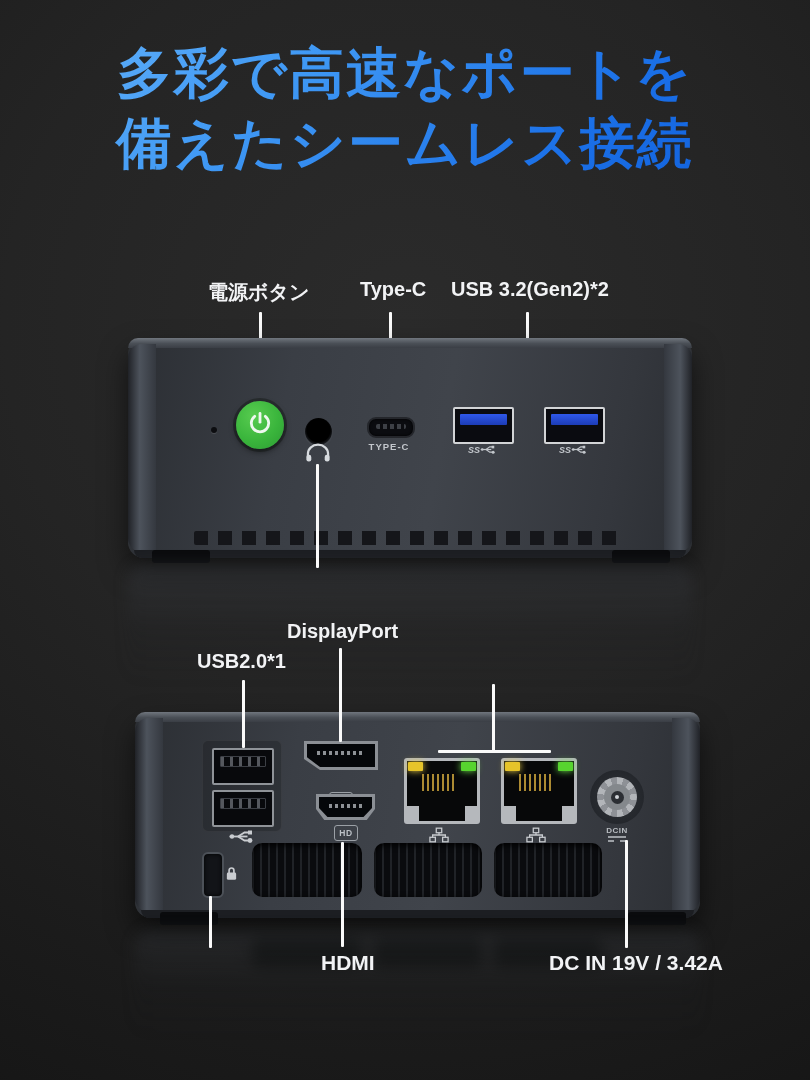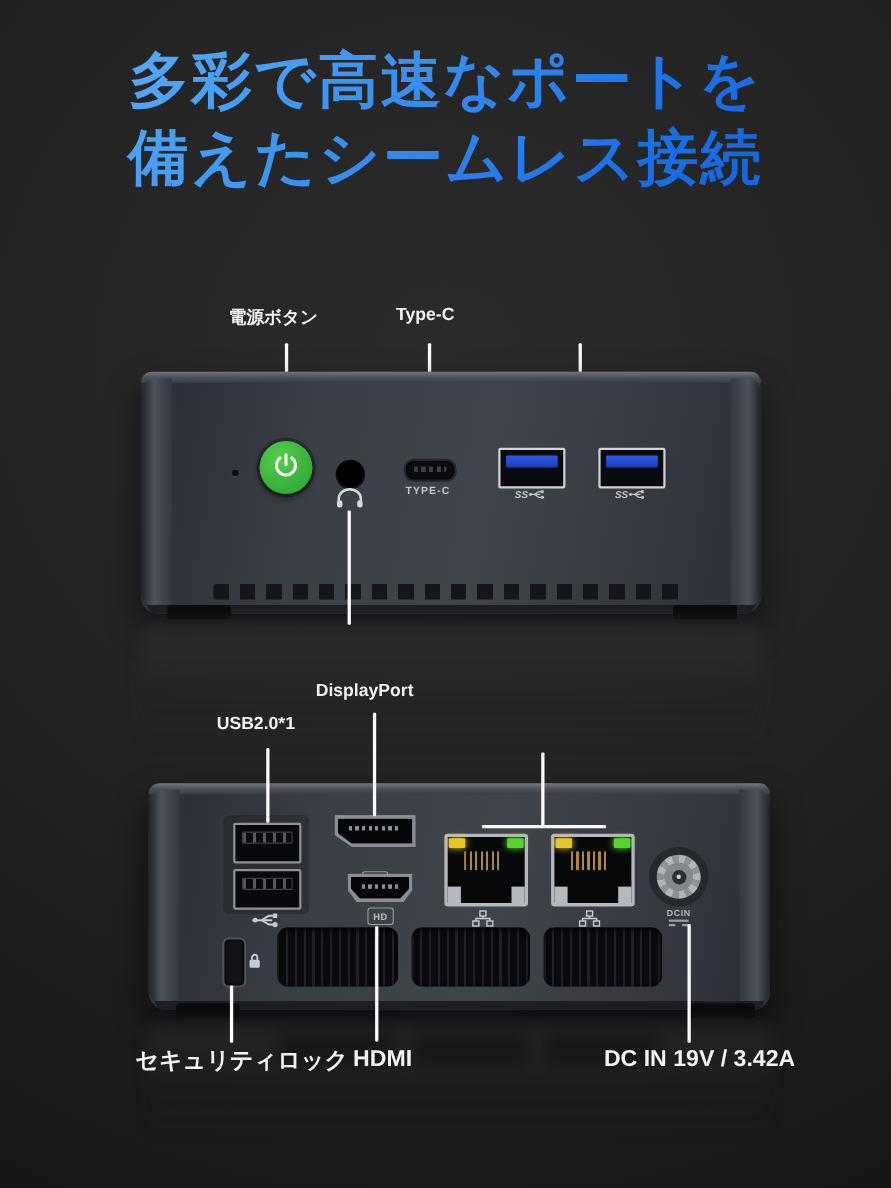--- a/index.html
+++ b/index.html
@@ -11,21 +11,21 @@
   
   .title{
     position:absolute;top:38px;left:0;width:810px;text-align:center;
     font-size:55px;font-weight:800;line-height:70px;letter-spacing:2px;
     color:#2e86ec;
     background:linear-gradient(135deg,#66b4fa 0%,#3f98f4 35%,#1a6fe7 72%,#0f5cd6 100%);
     -webkit-background-clip:text;background-clip:text;
     -webkit-text-fill-color:transparent;
   }
   
-  .lbl{position:absolute;color:#f2f3f5;font-size:16px;font-weight:600;white-space:nowrap;}
+  .lbl{position:absolute;color:#f2f3f5;font-size:20px;font-weight:600;white-space:nowrap;}
   .lbl.small{font-size:21px;}
   .cline{position:absolute;width:3px;background:#fafafa;border-radius:1px;}
   .cbar{position:absolute;height:3px;background:#fafafa;border-radius:1px;}
   
   .device{
     position:absolute;border-radius:16px;
     background:linear-gradient(100deg,#2b2e33 0%,#3a3e45 28%,#40444b 55%,#34373d 85%,#2b2e33 100%);
     box-shadow:0 14px 28px rgba(0,0,0,0.55);
   }
   .topface{position:absolute;left:0;right:0;top:0;height:10px;border-radius:16px 16px 0 0;
@@ -109,20 +109,21 @@
 
 <div class="page">
 
   <div class="title">
     <div>多彩で高速なポートを</div>
     <div>備えたシームレス接続</div>
   </div>
 
   <div class="lbl" style="left:208px;top:279px;">電源ボタン</div>
   <div class="lbl" style="left:360px;top:278px;">Type-C</div>
+  <div class="lbl" style="left:451px;top:278px;">USB 3.2(Gen2)*2</div>
 
   <div class="cline" style="left:259px;top:312px;height:62px;"></div>
   <div class="cline" style="left:389px;top:312px;height:86px;"></div>
   <div class="cline" style="left:526px;top:312px;height:83px;"></div>
   <div class="cbar" style="left:476px;top:393px;width:112px;"></div>
 
   <div class="device" style="left:128px;top:338px;width:564px;height:220px;">
     <div class="topface"></div>
     <div class="pillar left"></div>
     <div class="pillar right"></div>
@@ -299,17 +300,16 @@
        background:linear-gradient(180deg,rgba(60,64,70,0.32) 0%,rgba(28,30,34,0.12) 55%,rgba(0,0,0,0) 100%);">
     <div class="ghost" style="left:117px;top:8px;width:110px;height:30px;"></div>
     <div class="ghost" style="left:239px;top:8px;width:108px;height:30px;"></div>
     <div class="ghost" style="left:359px;top:8px;width:108px;height:30px;"></div>
   </div>
 
   <div class="cline" style="left:209px;top:896px;height:52px;z-index:3;"></div>
   <div class="cline" style="left:341px;top:842px;height:105px;z-index:3;"></div>
   <div class="cline" style="left:625px;top:840px;height:108px;z-index:3;"></div>
 
-  <div class="lbl small" style="left:123px;top:950px;z-index:3;">セキュリティロック</div>
   <div class="lbl small" style="left:321px;top:951px;z-index:3;">HDMI</div>
   <div class="lbl small" style="left:549px;top:951px;z-index:3;">DC IN 19V / 3.42A</div>
 
 </div>
 
 </body></html>

